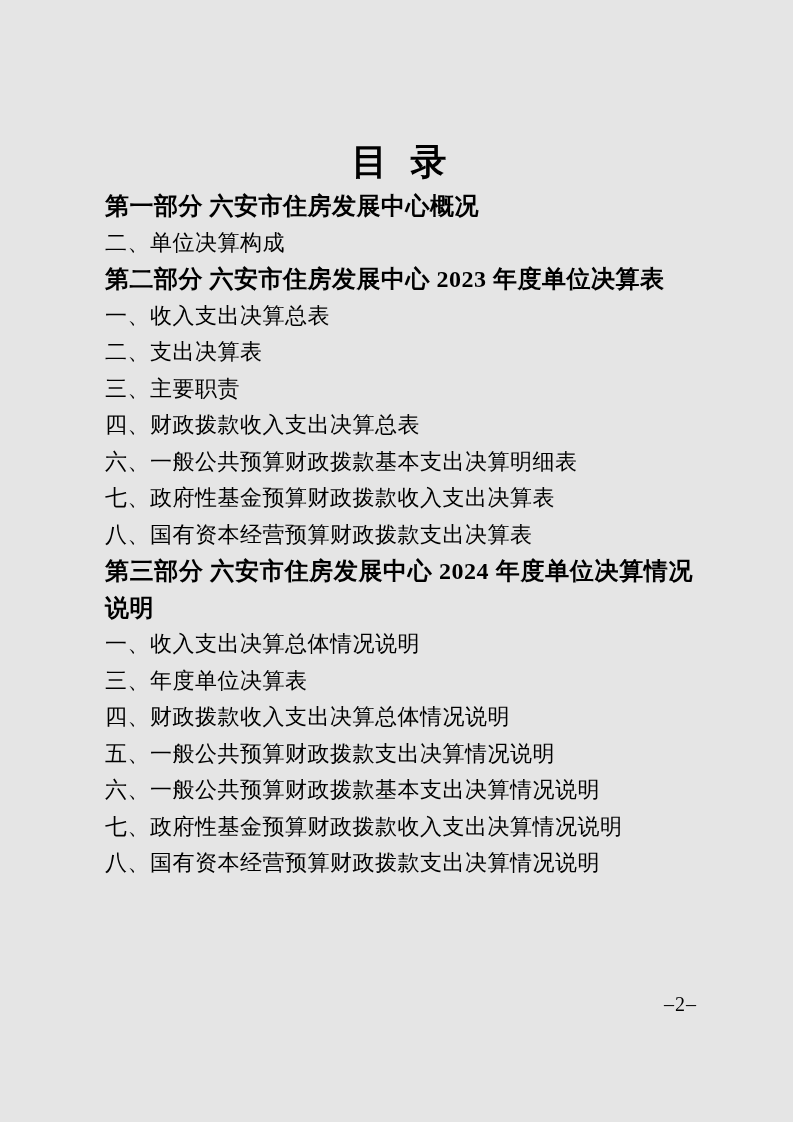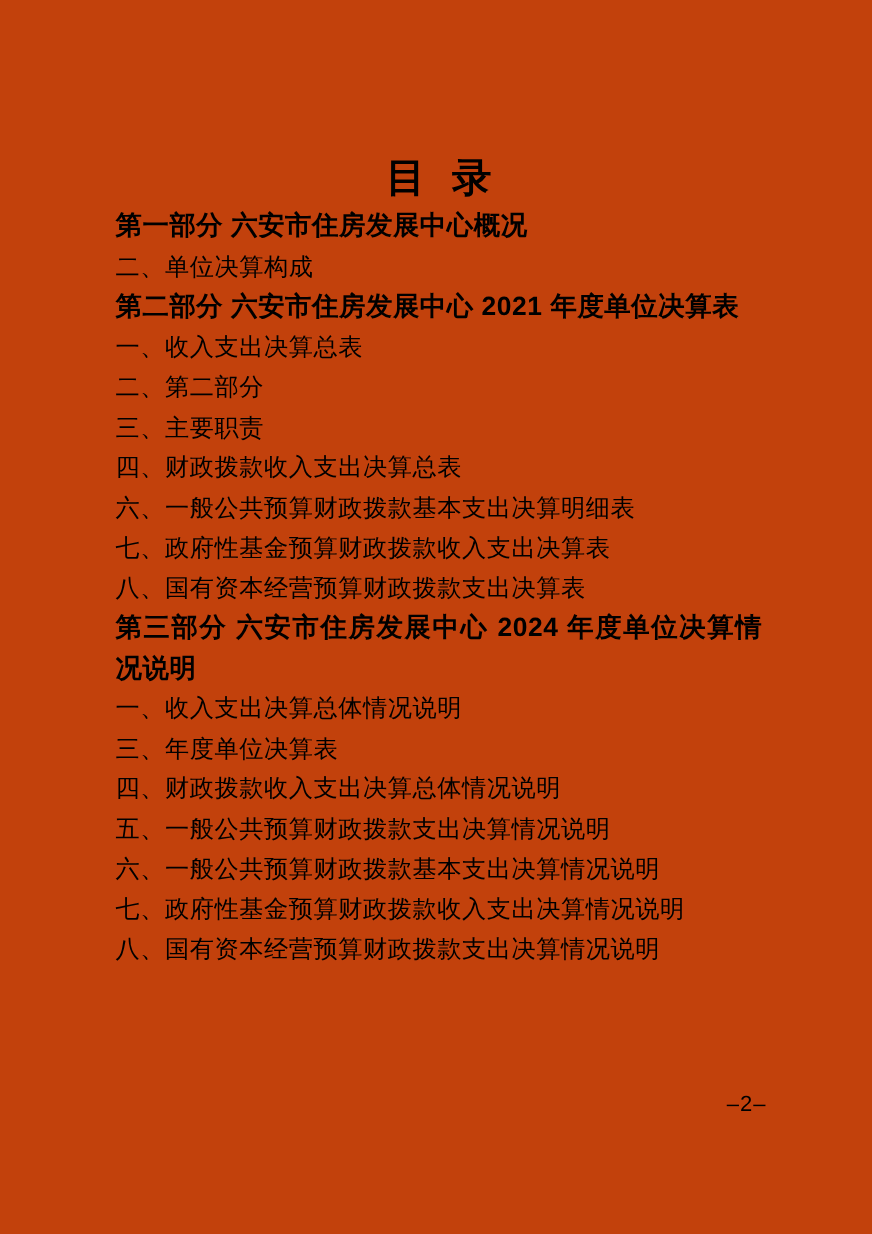--- a/index.html
+++ b/index.html
@@ -4,23 +4,23 @@
 <style>
   html, body {
     margin: 0;
     padding: 0;
     background: #ffffff;
   }
   .page {
     position: relative;
     width: 793px;
     height: 1122px;
-    background: #c2410c;
+    background: #e5e5e5;
     color: #000000;
-    font-family: Liberation Sans, sans-serif;
+    font-family: Liberation Serif, serif;
     overflow: hidden;
   }
   .content {
     position: absolute;
     left: 105px;
     top: 140px;
     width: 588px;
   }
   .doc-title {
     margin: 0 0 4px 0;
@@ -57,23 +57,23 @@
 <body>
 
 <div class="page">
   <div class="content">
 
     <h1 class="doc-title">目 录</h1>
 
     <div class="toc-heading">第一部分 六安市住房发展中心概况</div>
     <div class="toc-item">二、单位决算构成</div>
 
-    <div class="toc-heading">第二部分 六安市住房发展中心 2021 年度单位决算表</div>
+    <div class="toc-heading">第二部分 六安市住房发展中心 2023 年度单位决算表</div>
     <div class="toc-item">一、收入支出决算总表</div>
-    <div class="toc-item">二、第二部分</div>
+    <div class="toc-item">二、支出决算表</div>
     <div class="toc-item">三、主要职责</div>
     <div class="toc-item">四、财政拨款收入支出决算总表</div>
     <div class="toc-item">六、一般公共预算财政拨款基本支出决算明细表</div>
     <div class="toc-item">七、政府性基金预算财政拨款收入支出决算表</div>
     <div class="toc-item">八、国有资本经营预算财政拨款支出决算表</div>
 
     <div class="toc-heading justified">第三部分 六安市住房发展中心 2024 年度单位决算情况说明</div>
     <div class="toc-item">一、收入支出决算总体情况说明</div>
     <div class="toc-item">三、年度单位决算表</div>
     <div class="toc-item">四、财政拨款收入支出决算总体情况说明</div>

